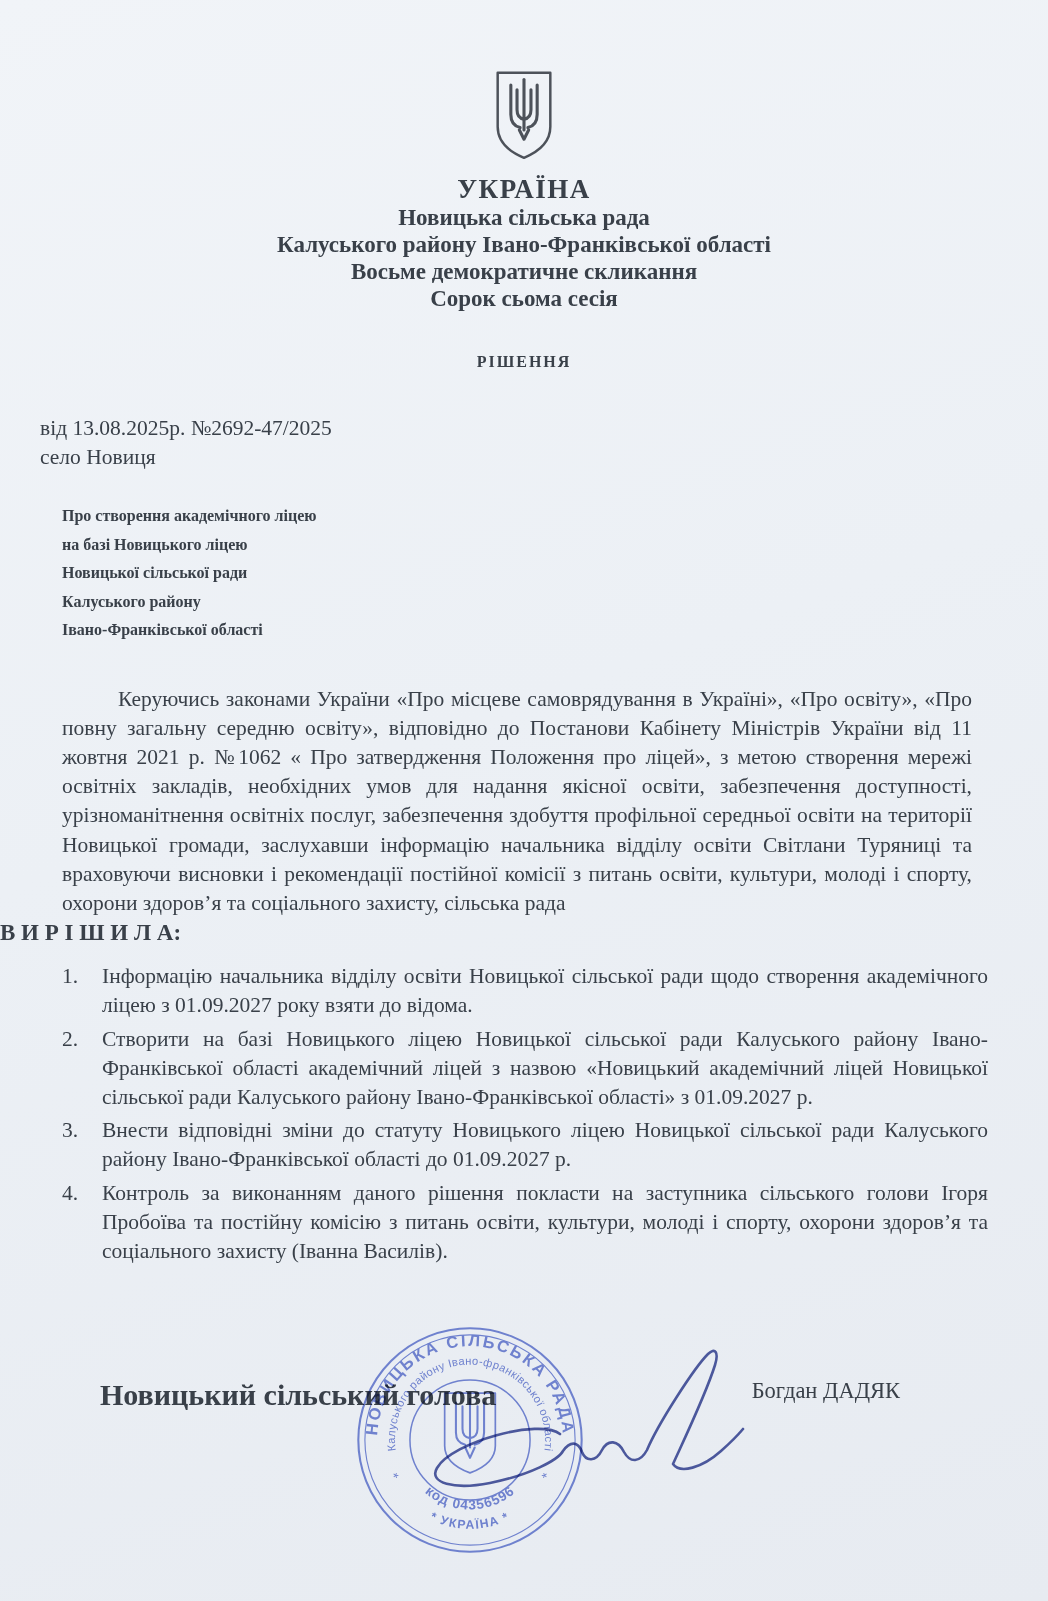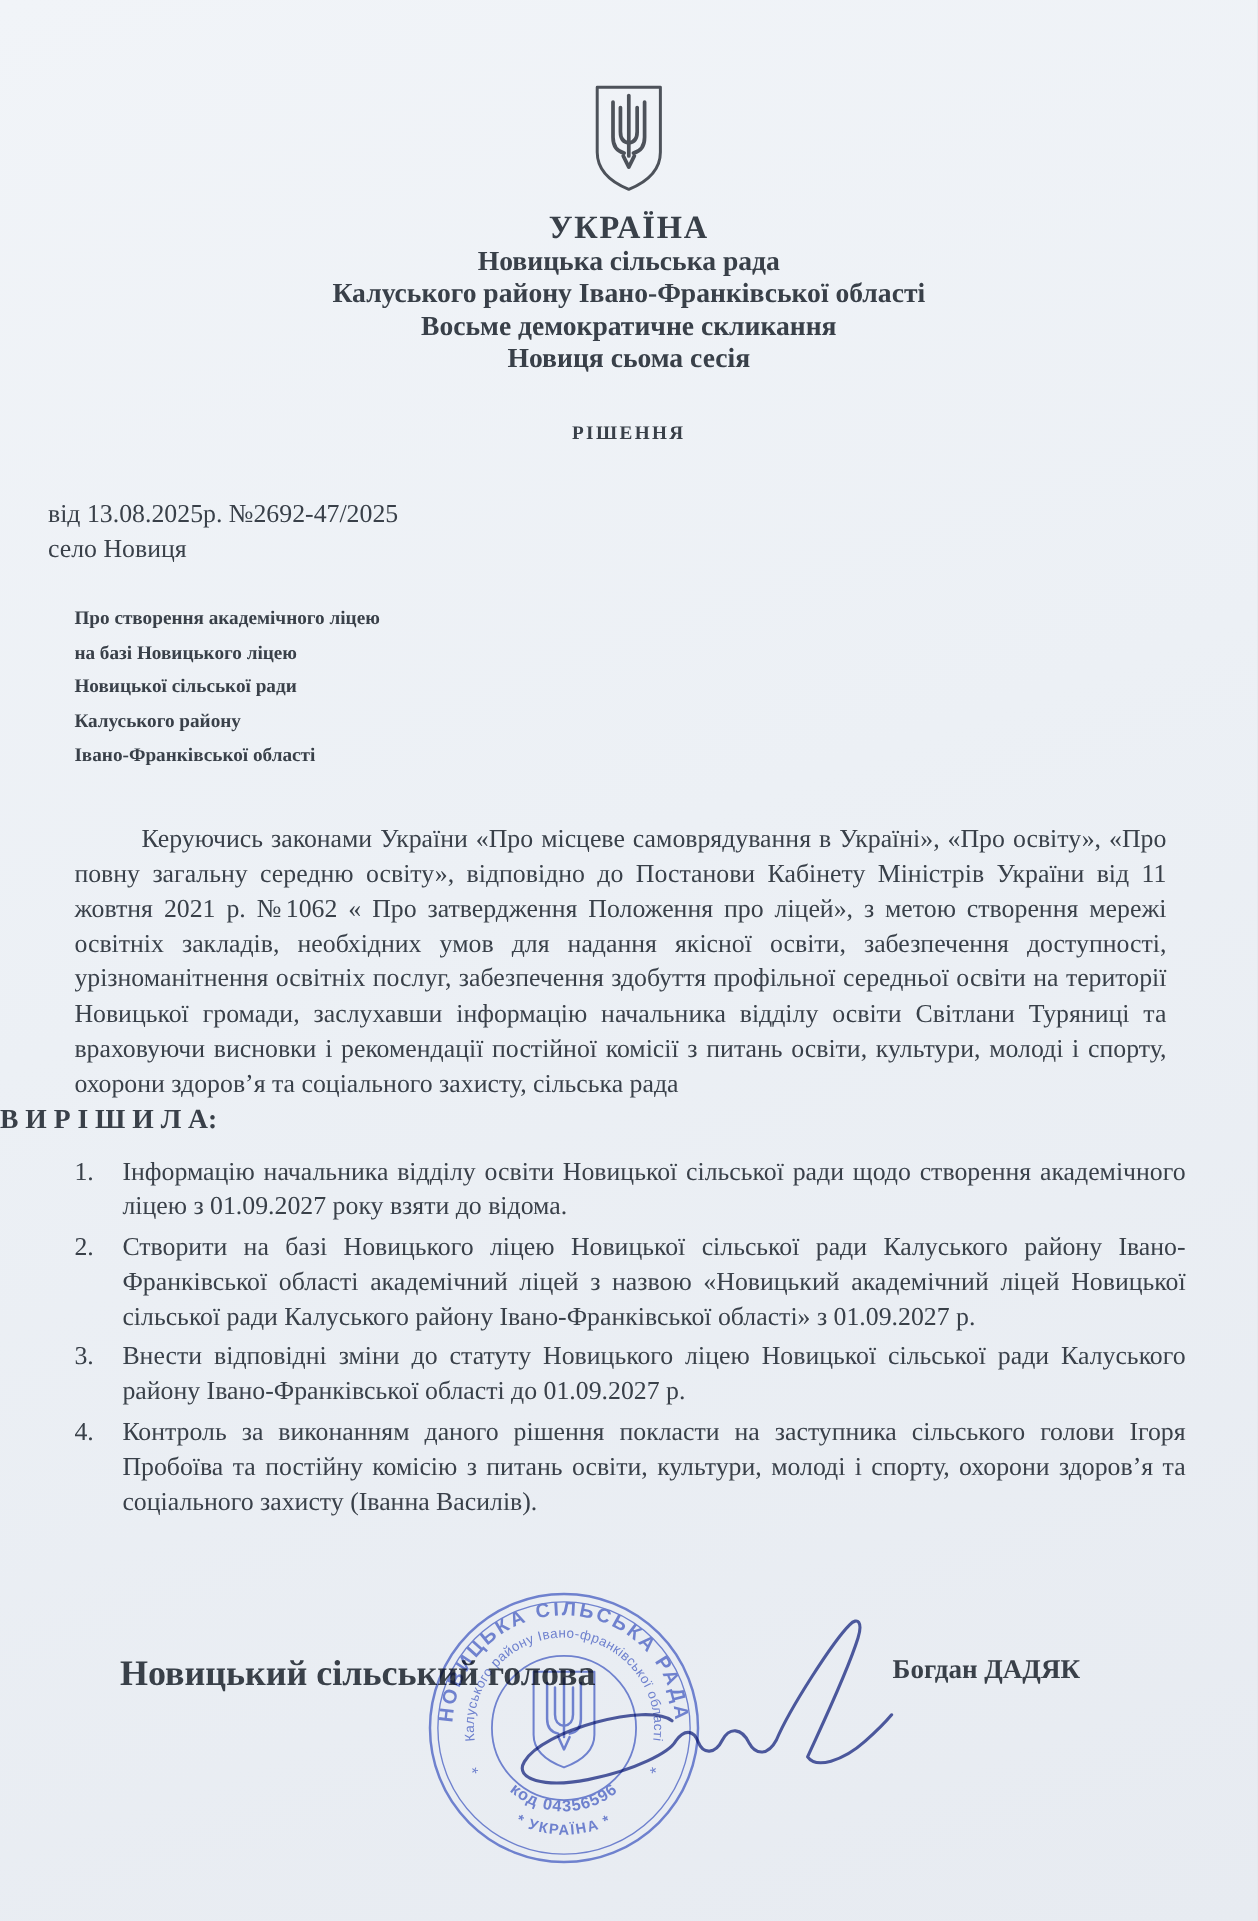--- a/index.html
+++ b/index.html
@@ -19,21 +19,21 @@
   .doctype{margin-top:36px;font-size:16px;font-weight:bold;letter-spacing:2px;line-height:28px;text-align:center;}
   .meta{margin:38px 62px 0 40px;font-size:21.5px;line-height:29px;}
   .subject{margin:30px 62px 0 62px;font-size:16px;font-weight:bold;line-height:28.5px;}
   .preamble{margin:40px 76px 0 62px;font-size:21.5px;line-height:29.2px;text-align:justify;text-indent:56px;}
   .resolved{font-size:23px;font-weight:bold;line-height:30px;}
   .items{margin:14px 60px 0 62px;}
   .item{position:relative;padding-left:40px;font-size:21.5px;line-height:29.2px;text-align:justify;margin-bottom:4px;}
   .item .num{position:absolute;left:0;top:0;}
   .sigrow{position:absolute;left:0;right:0;top:1378px;}
   .sigtitle{position:absolute;left:100px;top:0;font-size:30px;font-weight:bold;}
-  .signame{position:absolute;right:148px;top:0;font-size:22.5px;font-weight:bold;}
+  .signame{position:absolute;right:148px;top:0;font-size:22.5px;font-weight:normal;}
   .stamp{position:absolute;left:348px;top:1318px;mix-blend-mode:multiply;opacity:.92;pointer-events:none;}
   .handsig{position:absolute;left:390px;top:1272px;mix-blend-mode:multiply;pointer-events:none;}
   .stamp text{font-family:"Liberation Sans","DejaVu Sans",sans-serif;}
 </style>
 </head>
 <body>
 
 <div class="page">
 
   <div class="hdr">
@@ -44,21 +44,21 @@
         <path d="M 67,22 V 60 Q 67 74 55 77"></path>
         <path d="M 50,15 V 80"></path>
         <path d="M 41,28 V 54 Q 41 65 50 66 Q 59 65 59 54 V 28"></path>
         <path d="M 44,80 L 50,92 L 56,80"></path>
       </g>
     </svg>
     <div class="country">УКРАЇНА</div>
     <div class="hline">Новицька сільська рада</div>
     <div class="hline">Калуського району Івано-Франківської області</div>
     <div class="hline">Восьме демократичне скликання</div>
-    <div class="hline">Новиця сьома сесія</div>
+    <div class="hline">Сорок сьома сесія</div>
     <div class="doctype">РІШЕННЯ</div>
   </div>
 
   <div class="meta">
     <div>від 13.08.2025р. №2692-47/2025</div>
     <div>село Новиця</div>
   </div>
 
   <div class="subject">
     <div>Про створення академічного ліцею</div>

